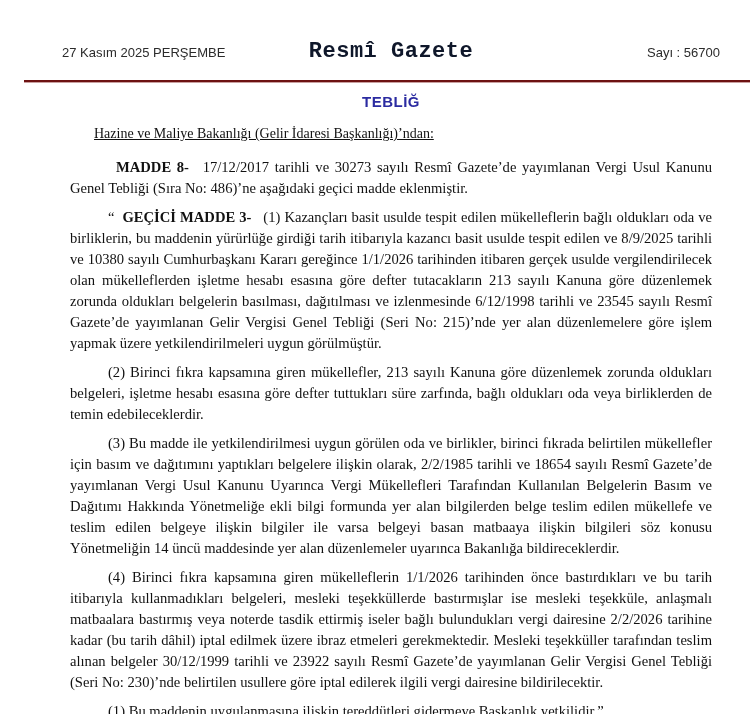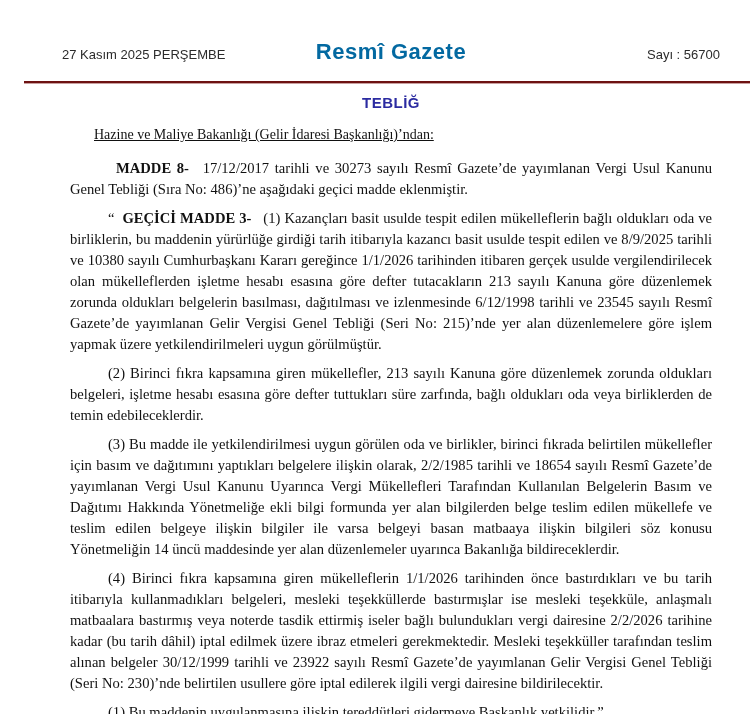--- a/index.html
+++ b/index.html
@@ -17,24 +17,24 @@
     justify-content: space-between;
     padding: 7px 30px 0 30px;
   }
   .masthead .date, .masthead .issue {
     font-family: "Liberation Sans", "DejaVu Sans", sans-serif;
     font-size: 13px;
     color: #2b2b2b;
     white-space: nowrap;
   }
   .masthead .gazette-title {
-    font-family: Liberation Sans, sans-serif;
+    font-family: Liberation Mono, monospace;
     font-weight: bold;
     font-size: 22px;
-    color: #0369a1;
+    color: #0f172a;
     letter-spacing: 0.5px;
     white-space: nowrap;
   }
   .masthead .date  { width: 220px; text-align: left; }
   .masthead .issue { width: 220px; text-align: right; }
   .head-rule {
     margin-top: 5px;
     height: 0;
     border-top: 2px solid #6d1212;
     border-bottom: 1px solid #c9a0a0;

